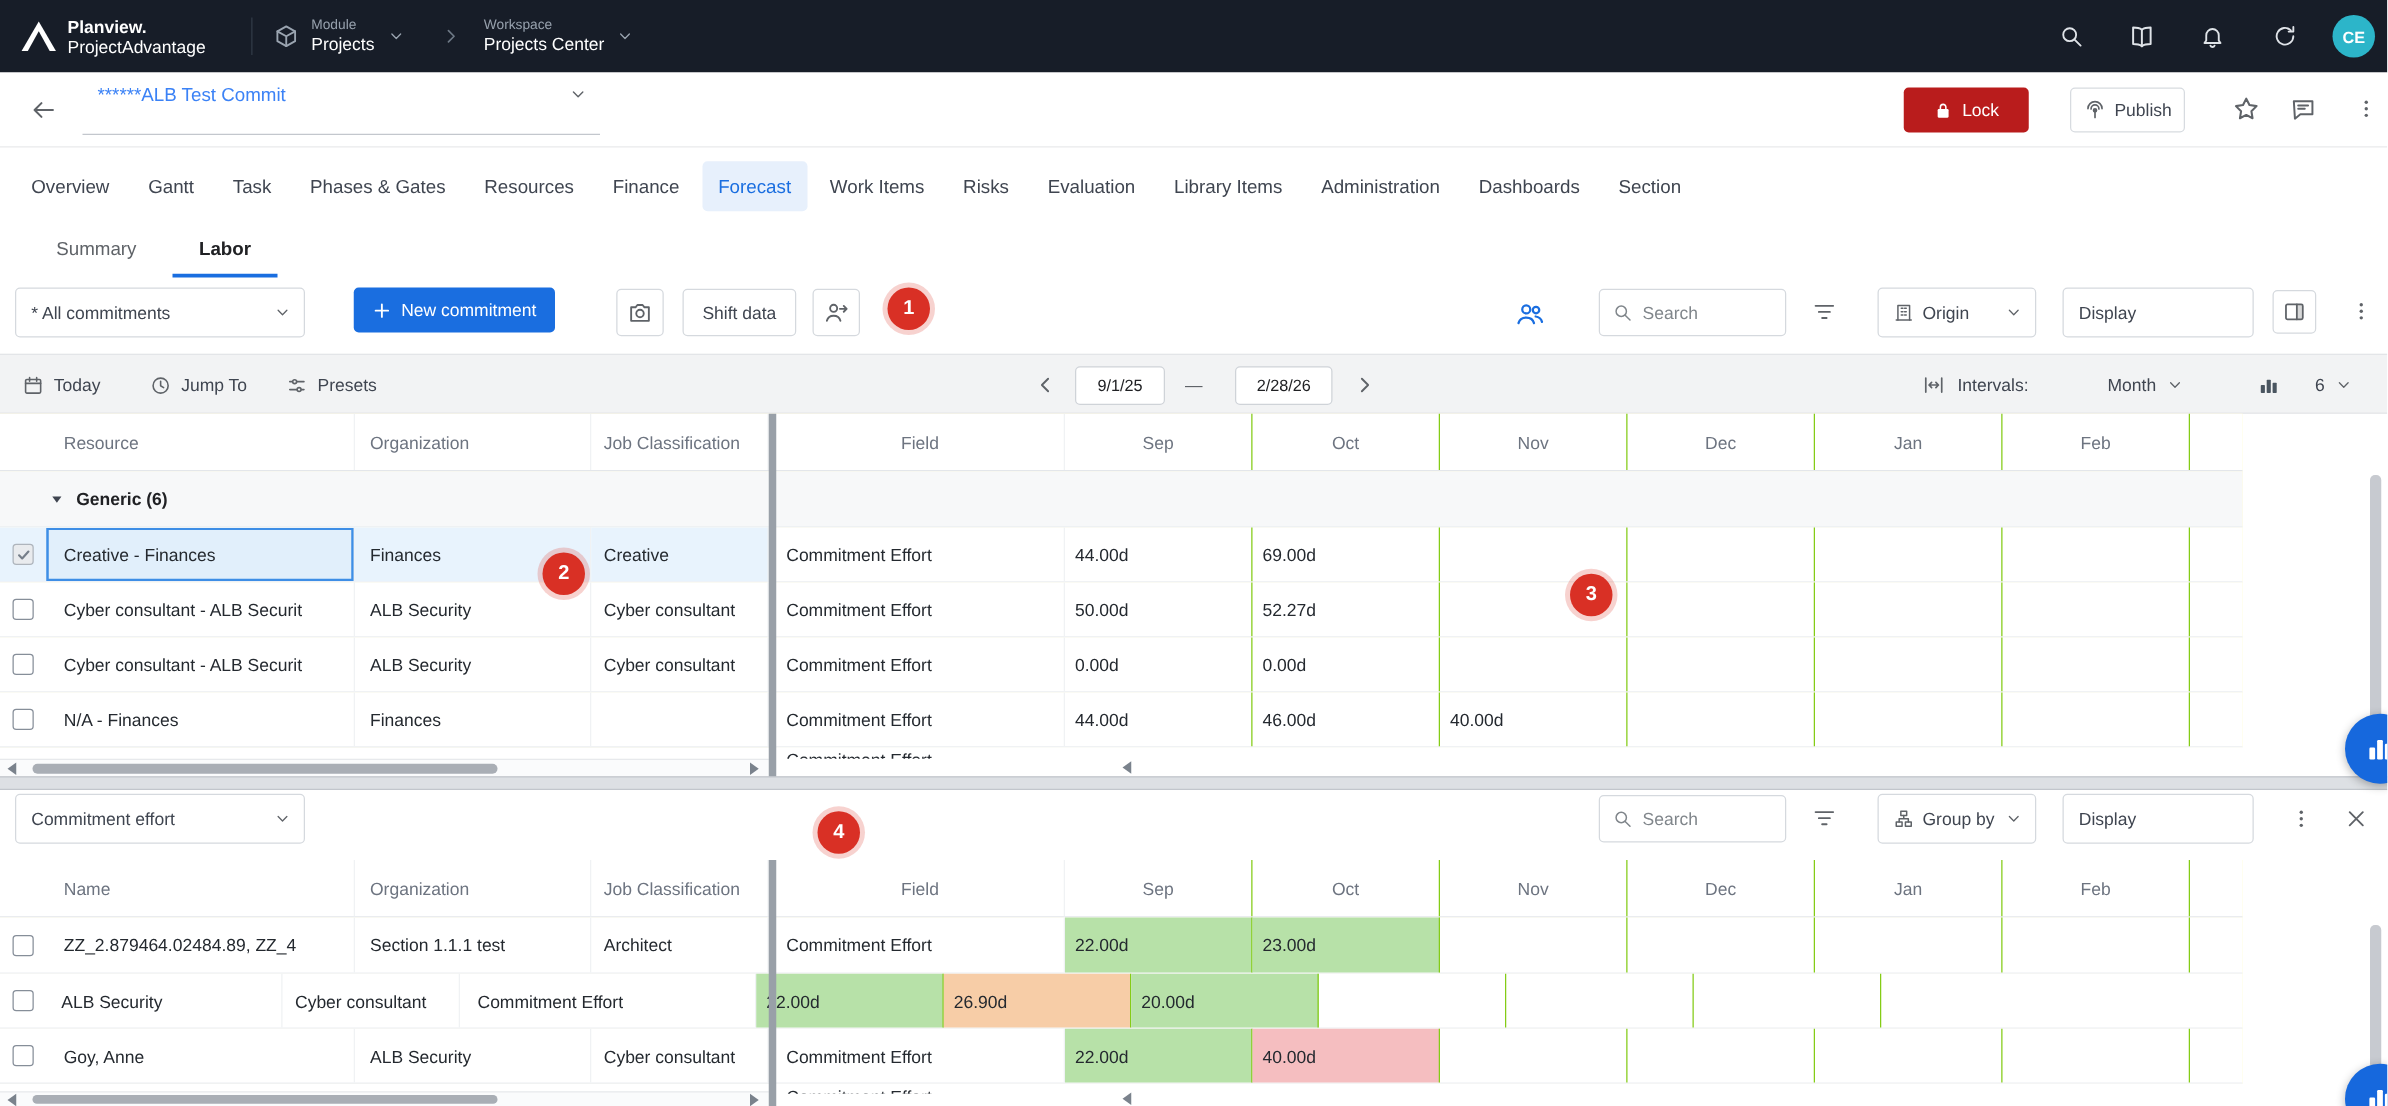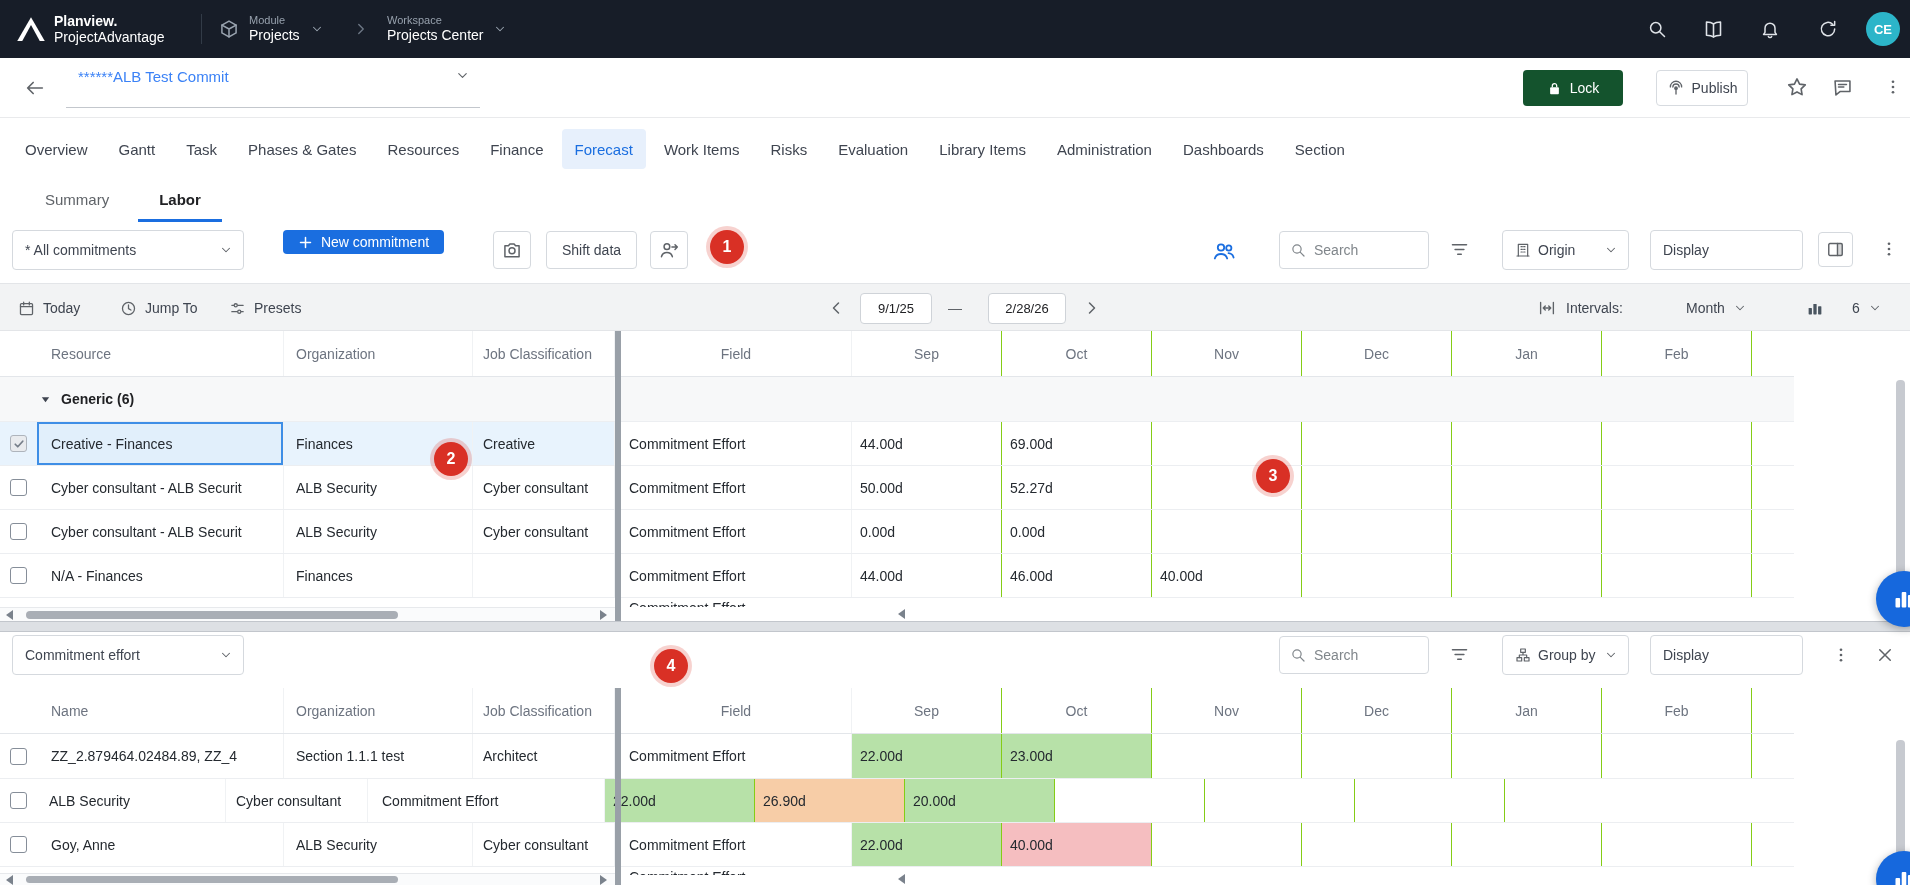--- a/index.html
+++ b/index.html
@@ -21,21 +21,21 @@
   .tb-ico{position:absolute;top:19px;color:#dfe3e8;cursor:pointer}
   .avatar{position:absolute;left:1866px;top:12px;width:34px;height:34px;border-radius:50%;
           background:#2cb5c9;color:#fff;font-size:13px;font-weight:700;
           display:flex;align-items:center;justify-content:center;cursor:pointer}
 
   
   .titlebar{left:0;top:58px;width:1910px;height:60px;background:#fff;border-bottom:1px solid #e9eaec}
   .title-ctl{position:absolute;left:66px;top:10px;width:414px;height:40px;display:flex;
              justify-content:space-between;padding:0 10px 0 12px;border-bottom:1px solid #c3c7cd;
              font-size:15px;color:#3b82f6;cursor:pointer}
-  .btn-lock{position:absolute;left:1523px;top:12px;width:100px;height:36px;background:#14532d;border-radius:4px;
+  .btn-lock{position:absolute;left:1523px;top:12px;width:100px;height:36px;background:#b91c1c;border-radius:4px;
             color:#fff;display:flex;align-items:center;justify-content:center;gap:8px;font-size:14px;cursor:pointer}
   .btn-publish{position:absolute;left:1656px;top:12px;width:92px;height:36px;background:#fff;border:1px solid #d7dbe0;
             border-radius:4px;color:#3f4550;display:flex;align-items:center;justify-content:center;gap:7px;font-size:14px;cursor:pointer}
   .gray-ic{color:#5f6368;cursor:pointer}
 
   
   .tabsrow{left:0;top:118px;width:1910px;height:62px;display:flex;align-items:center;padding-left:12px;gap:5px}
   .tab{height:40px;display:flex;align-items:center;padding:0 13px;font-size:15px;color:#3f4550;border-radius:4px;
        white-space:nowrap;cursor:pointer}
   .tab.active{background:#e7f0fc;color:#1a6ee0}
@@ -43,21 +43,21 @@
   .stab{display:flex;align-items:center;font-size:15px;color:#5f6368;padding:0 21px;margin-right:8px;
         border-bottom:3px solid transparent;cursor:pointer}
   .stab.active{color:#202124;border-color:#1a6ee0;font-weight:700}
 
   
   .toolbar{left:0;top:222px;width:1910px;height:56px}
   .selbox{position:absolute;display:flex;align-items:center;justify-content:space-between;height:40px;
           border:1px solid #d5d9de;border-radius:4px;background:#fff;font-size:14px;color:#3f4550;
           padding:0 10px 0 12px;cursor:pointer}
   .selbox .chv{color:#5f6368}
-  .btn-primary{position:absolute;display:flex;align-items:center;justify-content:center;gap:8px;height:24px;
+  .btn-primary{position:absolute;display:flex;align-items:center;justify-content:center;gap:8px;height:36px;
           background:#1a6ee0;border-radius:4px;color:#fff;font-size:14px;cursor:pointer}
   .btn-sq{position:absolute;width:38px;height:38px;border:1px solid #d5d9de;border-radius:4px;background:#fff;
           display:flex;align-items:center;justify-content:center;color:#5f6368;cursor:pointer}
   .btn-txt{position:absolute;height:38px;border:1px solid #d5d9de;border-radius:4px;background:#fff;
           display:flex;align-items:center;justify-content:center;font-size:14px;color:#3f4550;padding:0 14px;cursor:pointer}
   .searchbox{position:absolute;height:38px;border:1px solid #d5d9de;border-radius:4px;background:#fff;
           display:flex;align-items:center;gap:8px;padding:0 10px;color:#80868b}
   .searchbox input{border:none;outline:none;font-size:14px;width:100px;font-family:inherit;color:#3f4550}
   .searchbox input::placeholder{color:#80868b}
 

